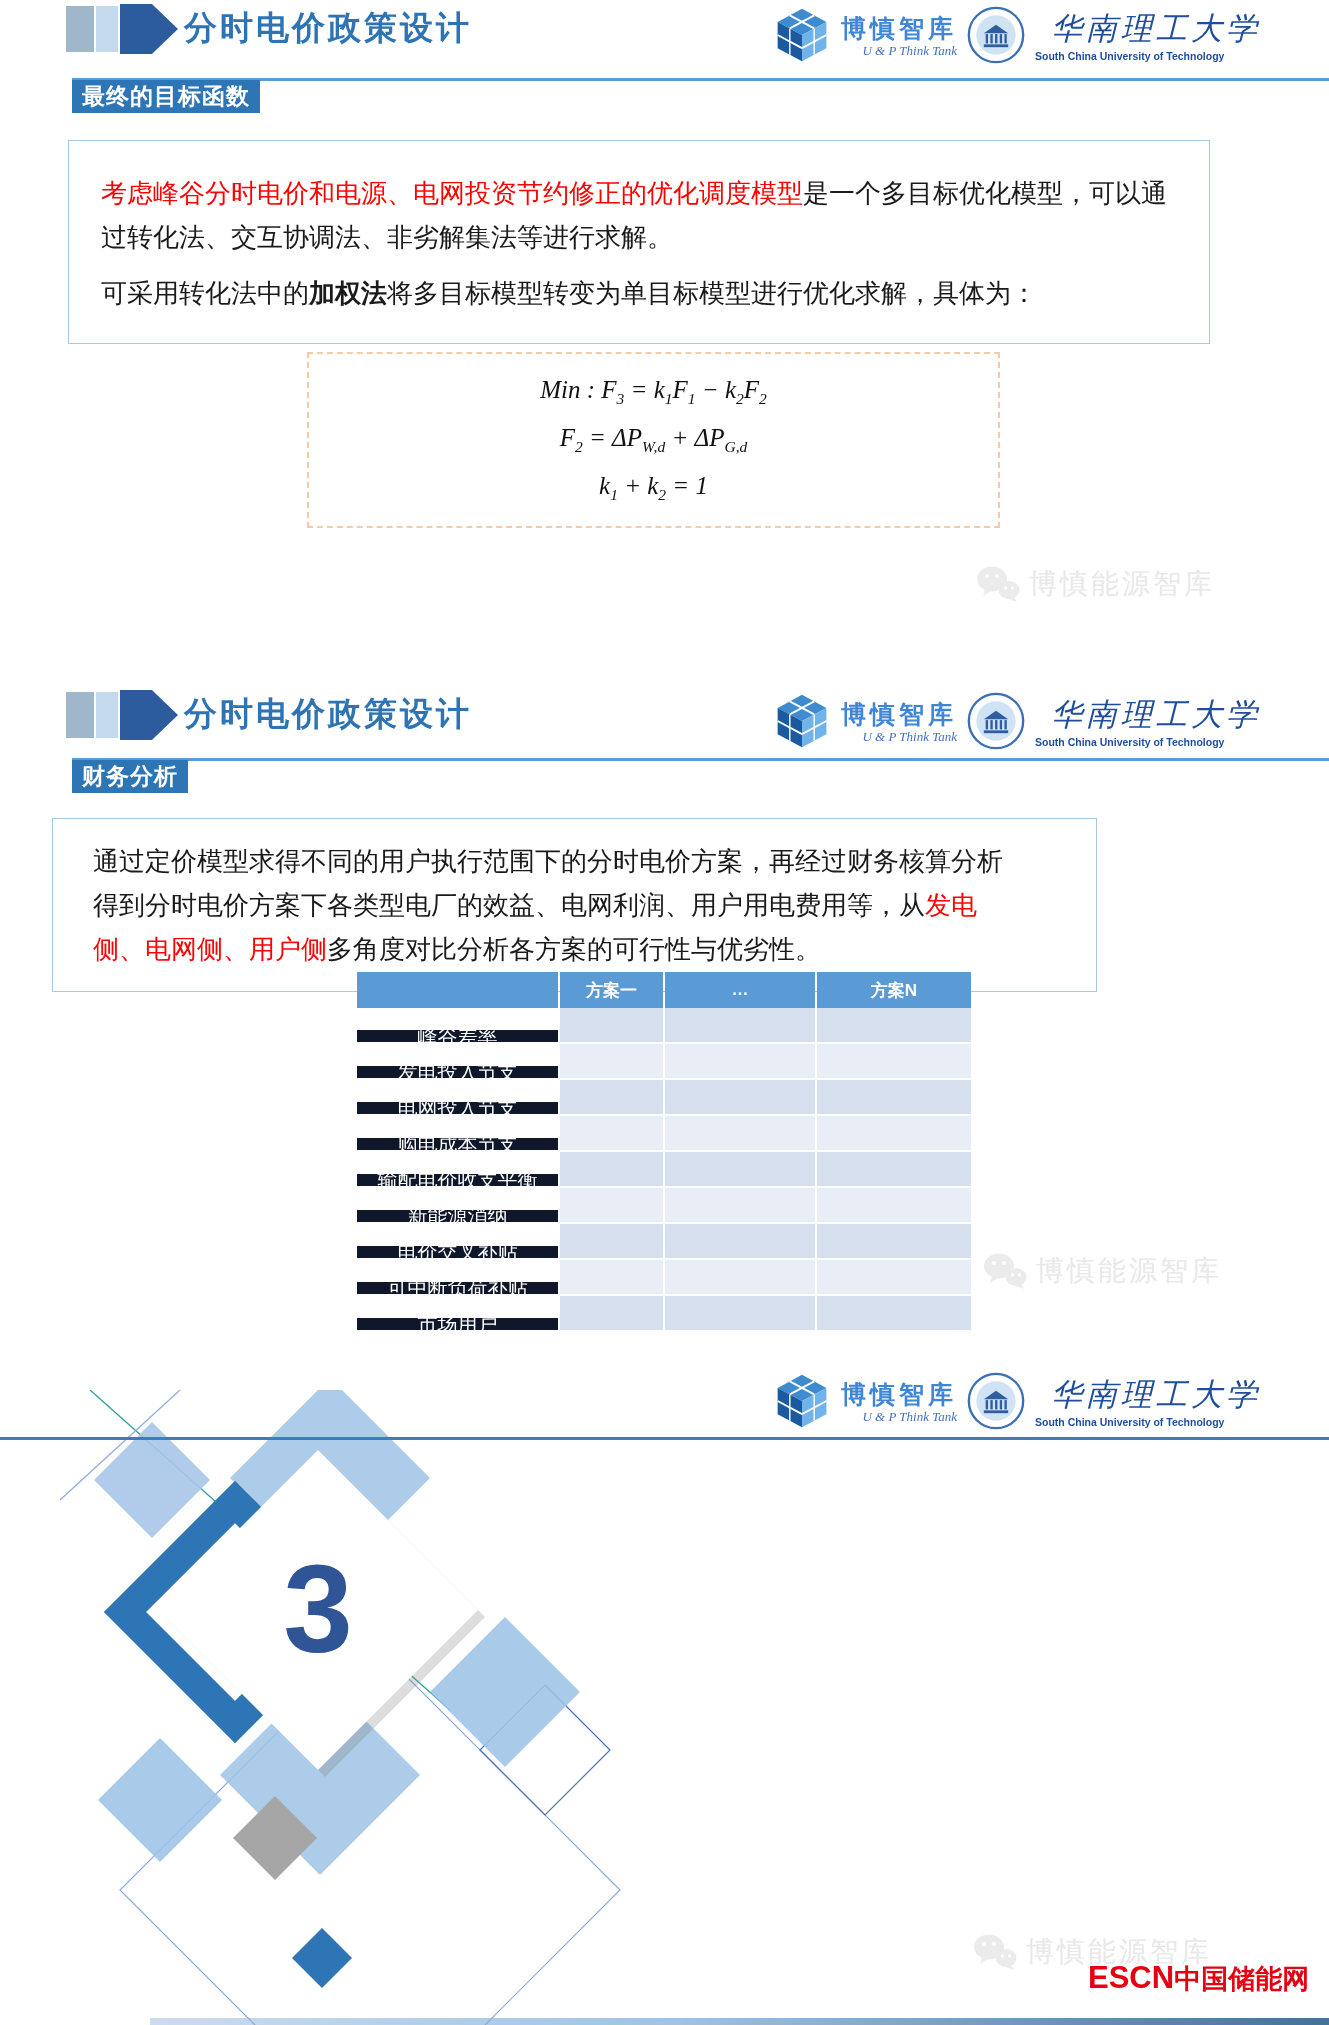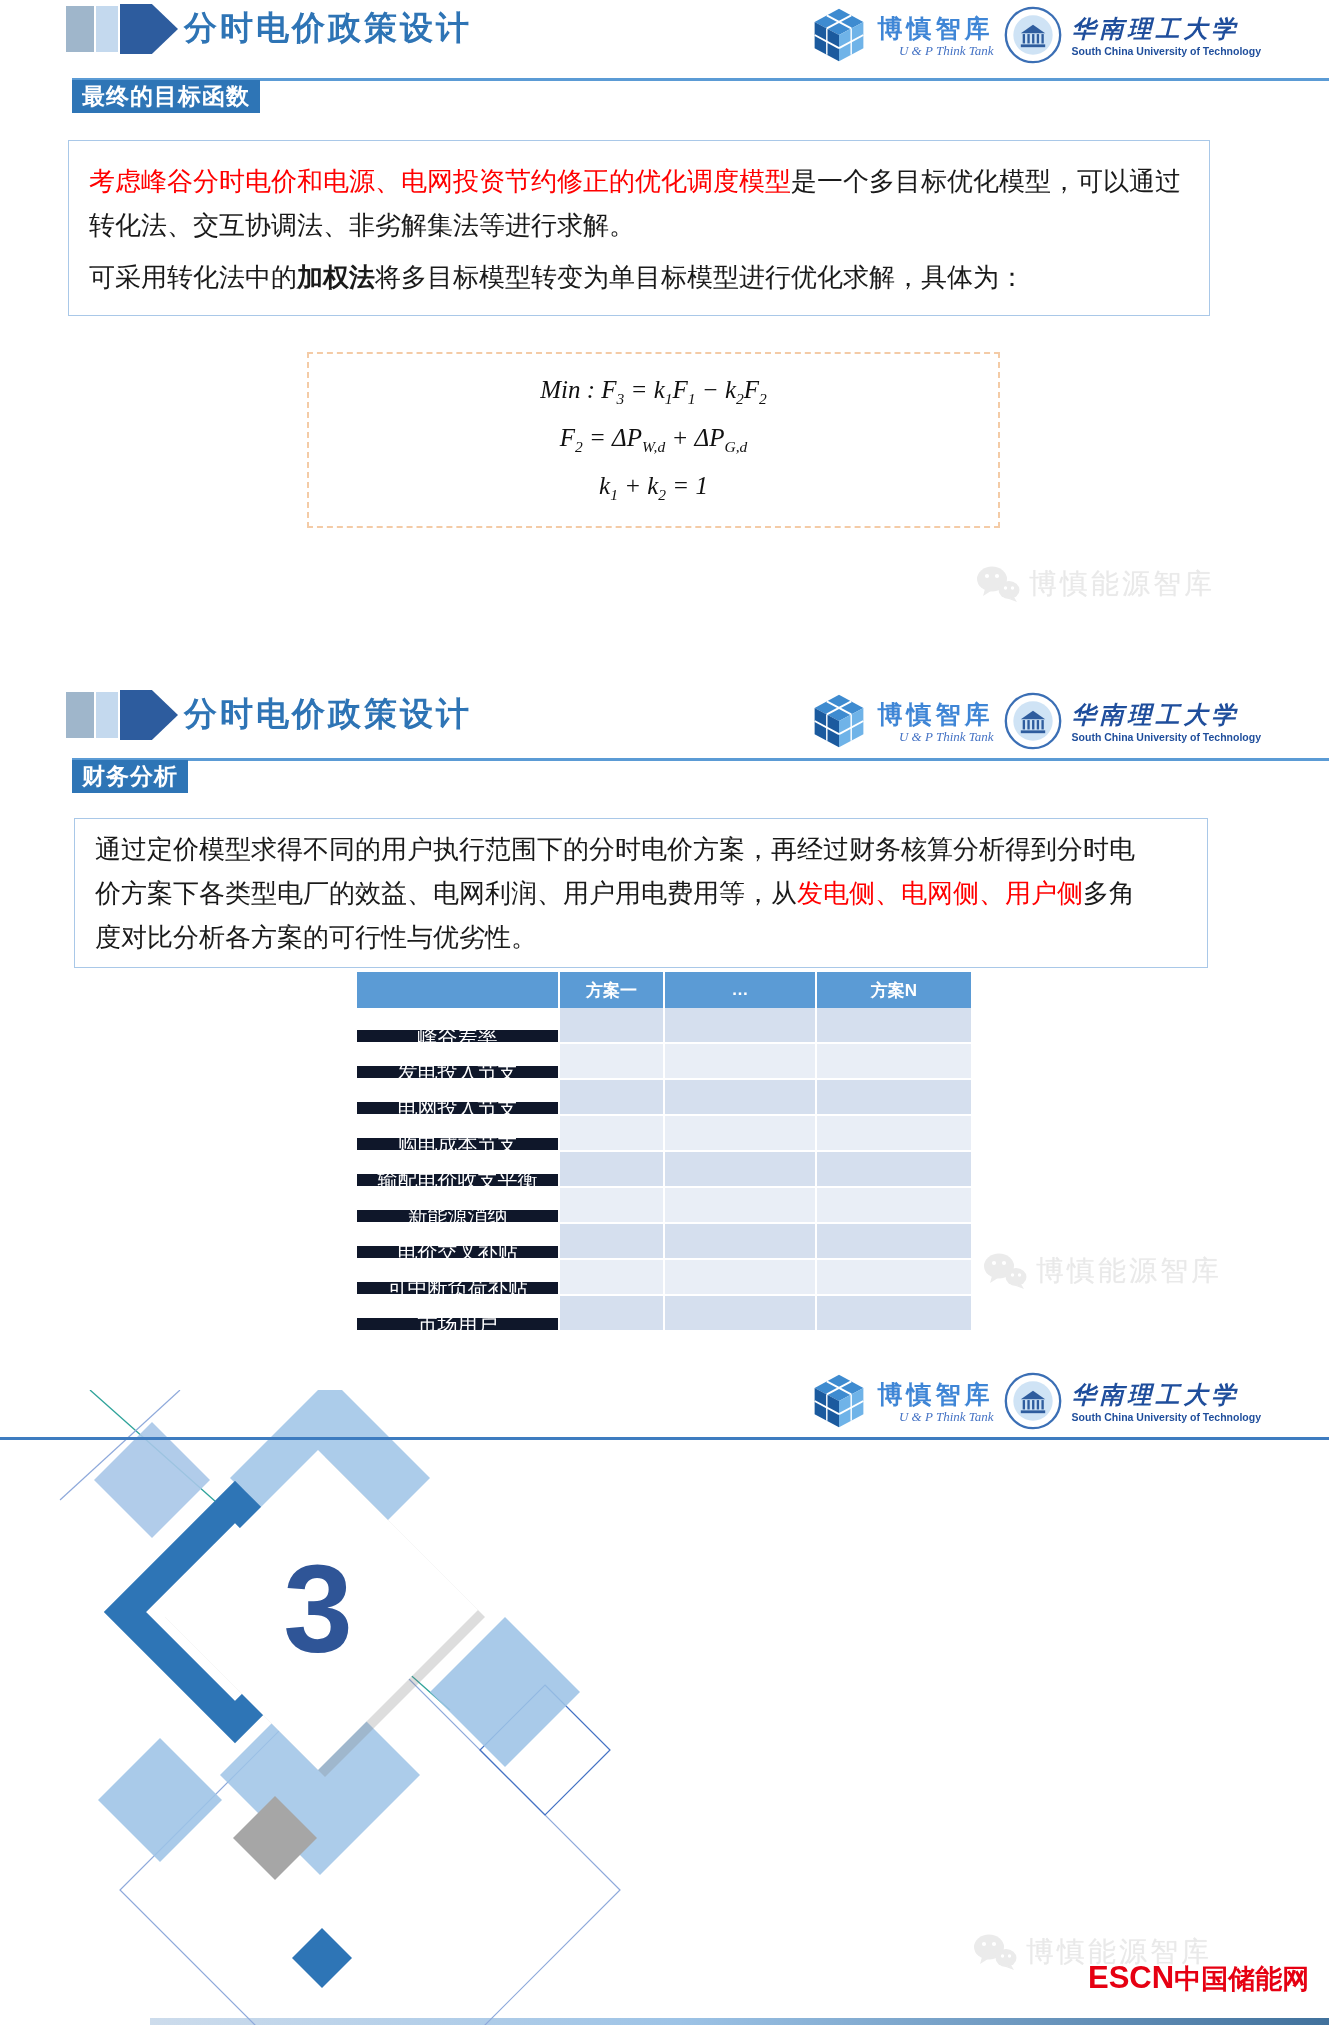--- a/index.html
+++ b/index.html
@@ -17,31 +17,31 @@
   .rule{position:absolute;left:56px;right:0;height:2.5px;background:#5B9BD5;}
   .badge{position:absolute;left:56px;background:#2E75B6;color:#fff;font-size:23px;font-weight:bold;
     line-height:33px;padding:0 10px;letter-spacing:1px;}
 
   
   .logo-block{position:absolute;right:84px;top:3px;display:flex;align-items:center;gap:9px;height:64px;}
   .tt{display:flex;flex-direction:column;align-items:flex-end;}
   .tt-name{font-size:25px;font-weight:bold;color:#3F86D6;letter-spacing:4px;}
   .tt-sub{font-size:13px;font-style:italic;color:#4472C4;font-family:"Liberation Serif","DejaVu Serif",serif;margin-top:-2px;}
   .univ{display:flex;flex-direction:column;align-items:flex-start;}
-  .univ-name{font-size:24px;font-weight:bold;font-style:italic;color:#1F4E9C;letter-spacing:4px;
-    font-family:"Liberation Serif","DejaVu Serif",serif;}
+  .univ-name{font-size:31px;font-weight:normal;font-style:italic;color:#1F4E9C;letter-spacing:4px;
+    font-family:"Liberation Serif","DejaVu Serif",serif;margin-left:16px;}
   .univ-sub{font-size:10.5px;font-weight:bold;color:#1F4E9C;margin-top:0px;}
 
   
   .content-box{position:absolute;background:#fff;border:1px solid #A9C8E8;font-size:26px;line-height:44px;color:#1a1a1a;}
   .box-s1{left:68px;top:140px;width:1110px;padding:18px 10px 16px 20px;}
-  .box-s2{left:74px;top:818px;width:1134px;padding:8px 57px 8px 20px;box-sizing:border-box;}
+  .box-s2{left:52px;top:818px;width:1045px;padding:8px 57px 8px 28px;box-sizing:border-box;}
   .red{color:#FF0000;}
   .b{font-weight:bold;}
-  .para{margin:0;}
+  .para{margin:12px;}
   .para + .para{margin-top:8px;}
 
   
   .formula-box{position:absolute;left:307px;top:352px;width:693px;height:176px;border:2px dashed #F4CBA6;
     display:flex;flex-direction:column;justify-content:center;align-items:center;gap:16px;box-sizing:border-box;}
   .formula-line{font-family:"Liberation Serif","DejaVu Serif",serif;font-style:italic;font-size:25px;color:#111;}
   .formula-line sub{font-size:0.62em;}
 
   
   .watermark{position:absolute;display:flex;align-items:center;gap:8px;}

